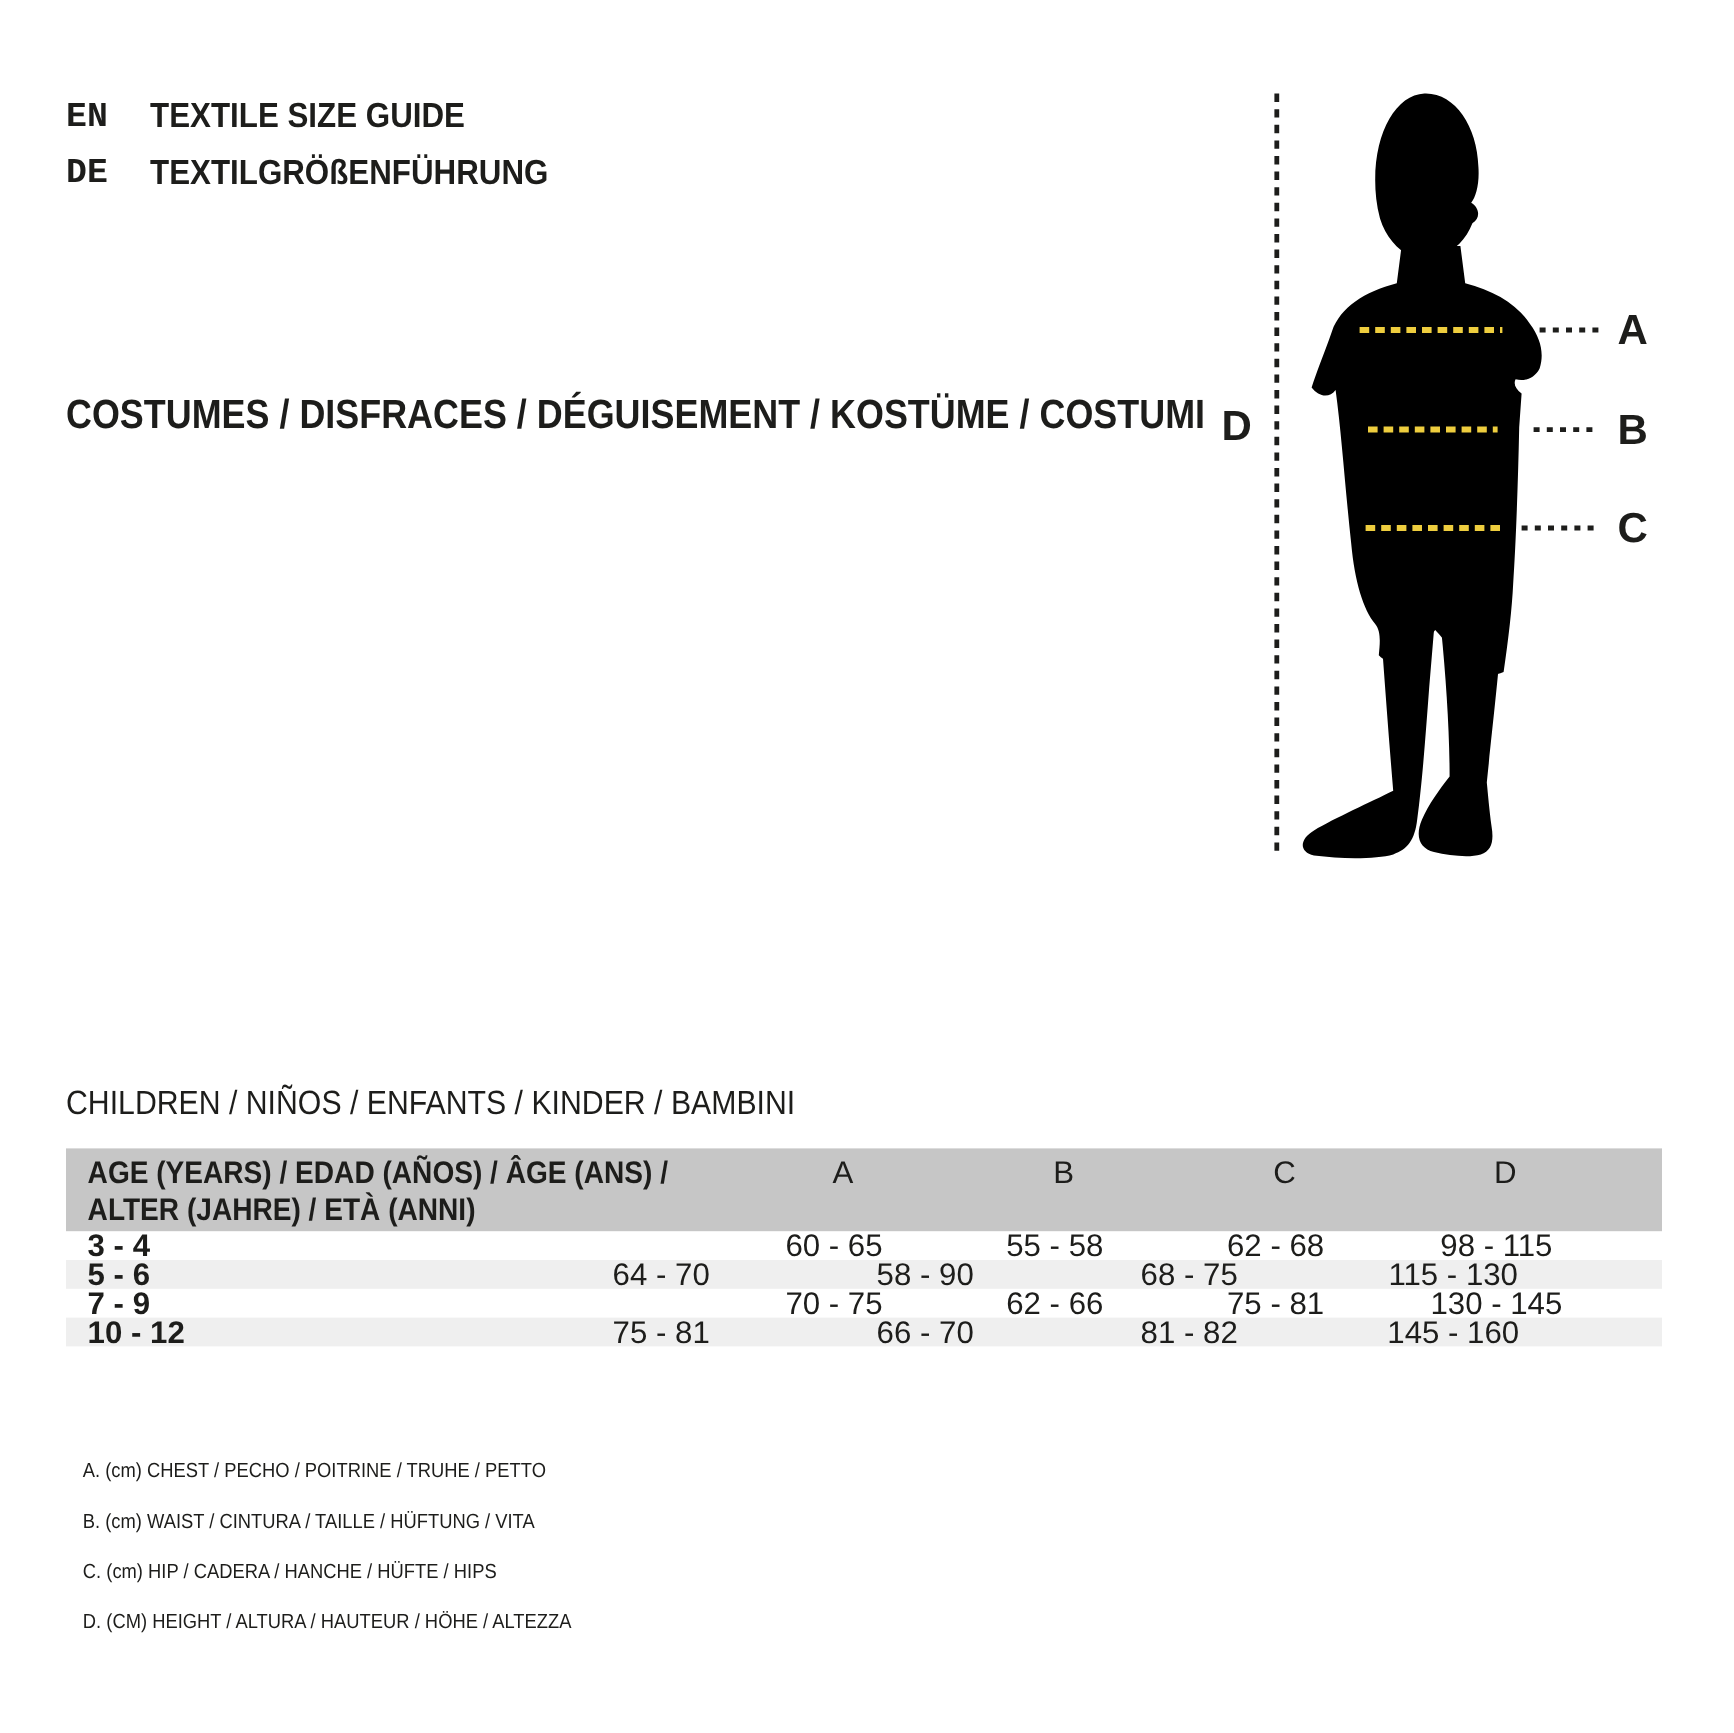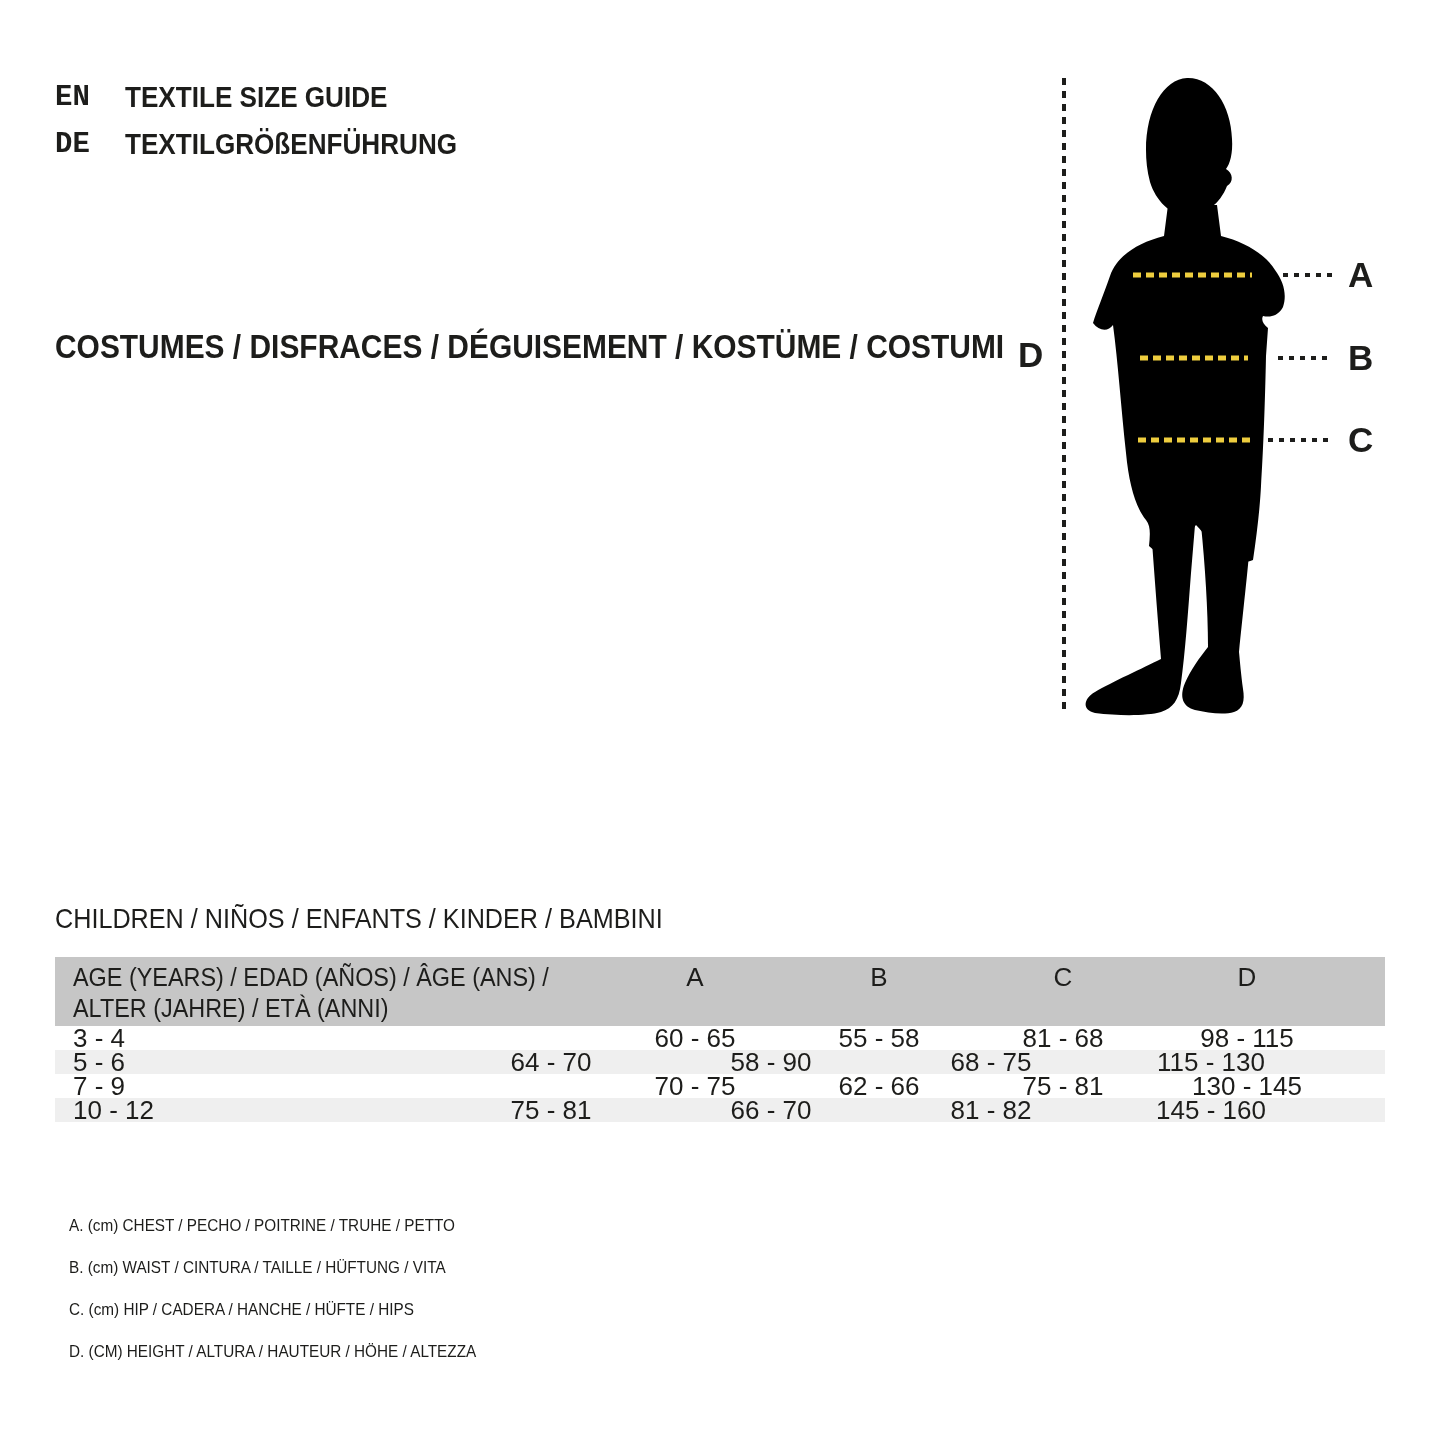--- a/index.html
+++ b/index.html
@@ -30,21 +30,21 @@
 
   
   .section-title{left:55px;top:903px;font-size:28px;}
 
   
   .size-table{left:55px;top:957px;width:1330px;font-size:26px;}
   .thead{background:#c6c6c6;height:69px;display:flex;}
   .thead .cell-age{line-height:31px;padding-top:5px;}
   .trow{height:24px;display:flex;align-items:center;}
   .trow.alt{background:#efefef;gap:36px;}
-  .cell-age{flex:1 1 auto;padding-left:18px;}
+  .cell-age{flex:1 1 auto;padding-left:18px;font-weight:bold;}
   .col{flex:0 0 184px;width:184px;text-align:center;}
   .thead .col{padding-top:5px;line-height:31px;}
   .size-table .pad-r{flex:0 0 46px;width:46px;}
 
   
   .legend{left:69px;top:1205px;font-size:17px;}
   .legend-line{height:42px;line-height:42px;}
 </style>
 </head>
 <body>
@@ -111,21 +111,21 @@
     <div class="col">B</div>
     <div class="col">C</div>
     <div class="col">D</div>
     <div class="pad-r"></div>
   </div>
 
   <div class="trow">
     <div class="cell-age">3 - 4</div>
     <div class="col">60 - 65</div>
     <div class="col">55 - 58</div>
-    <div class="col">81 - 68</div>
+    <div class="col">62 - 68</div>
     <div class="col">98 - 115</div>
     <div class="pad-r"></div>
   </div>
   <div class="trow alt">
     <div class="cell-age">5 - 6</div>
     <div class="col">64 - 70</div>
     <div class="col">58 - 90</div>
     <div class="col">68 - 75</div>
     <div class="col">115 - 130</div>
     <div class="pad-r"></div>

